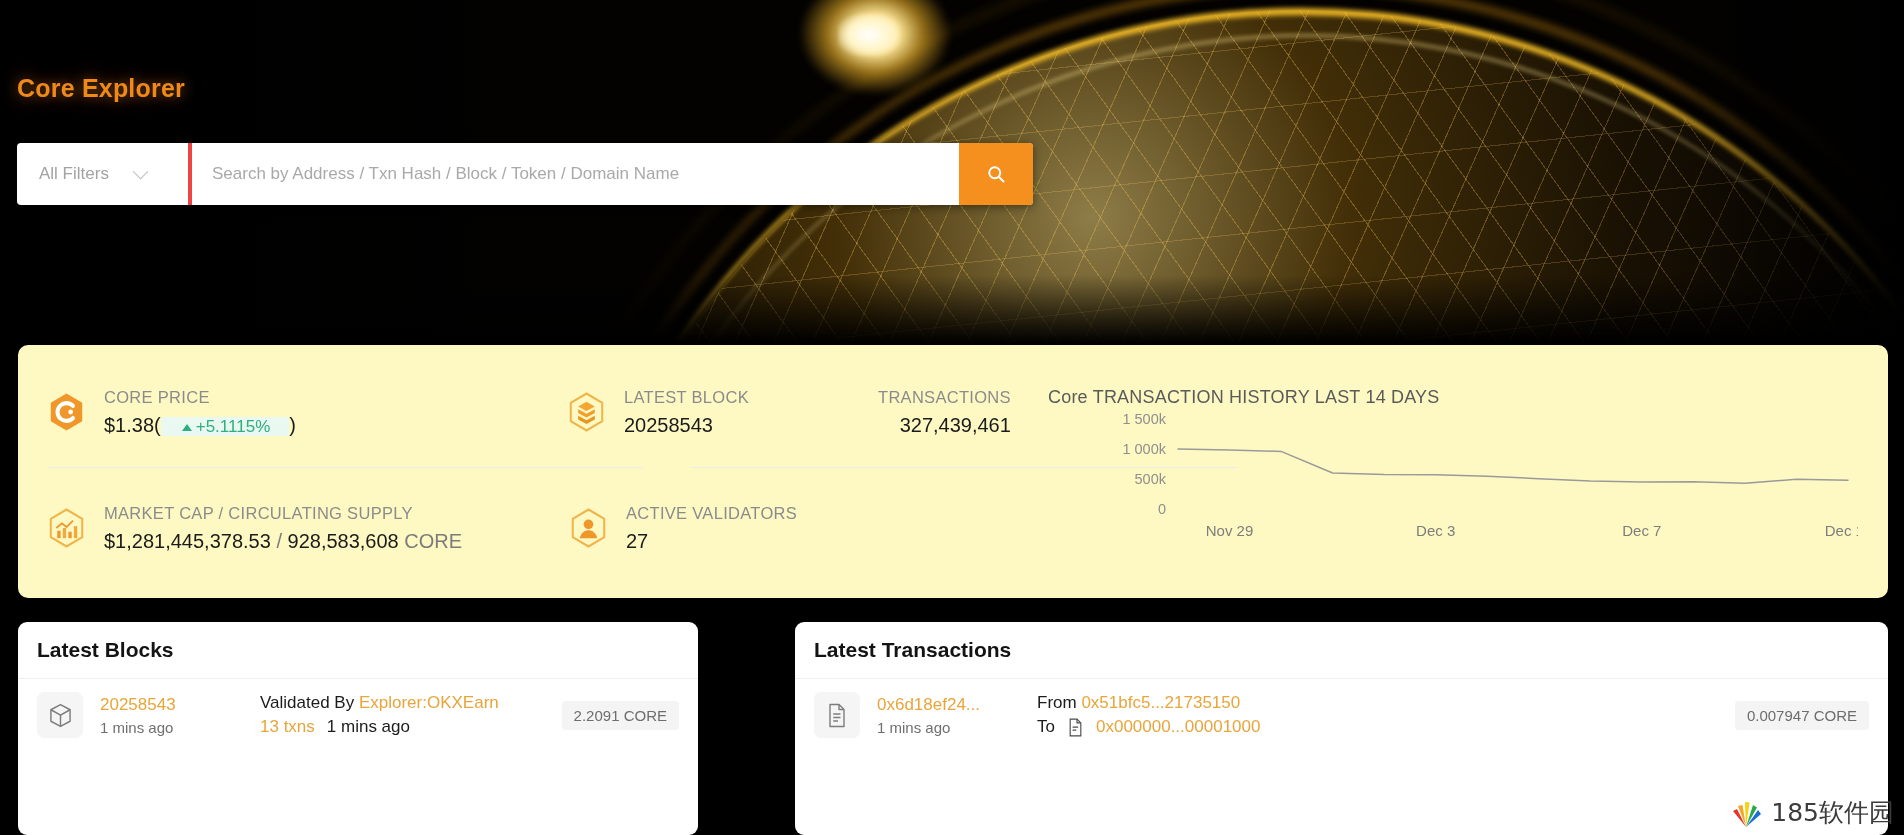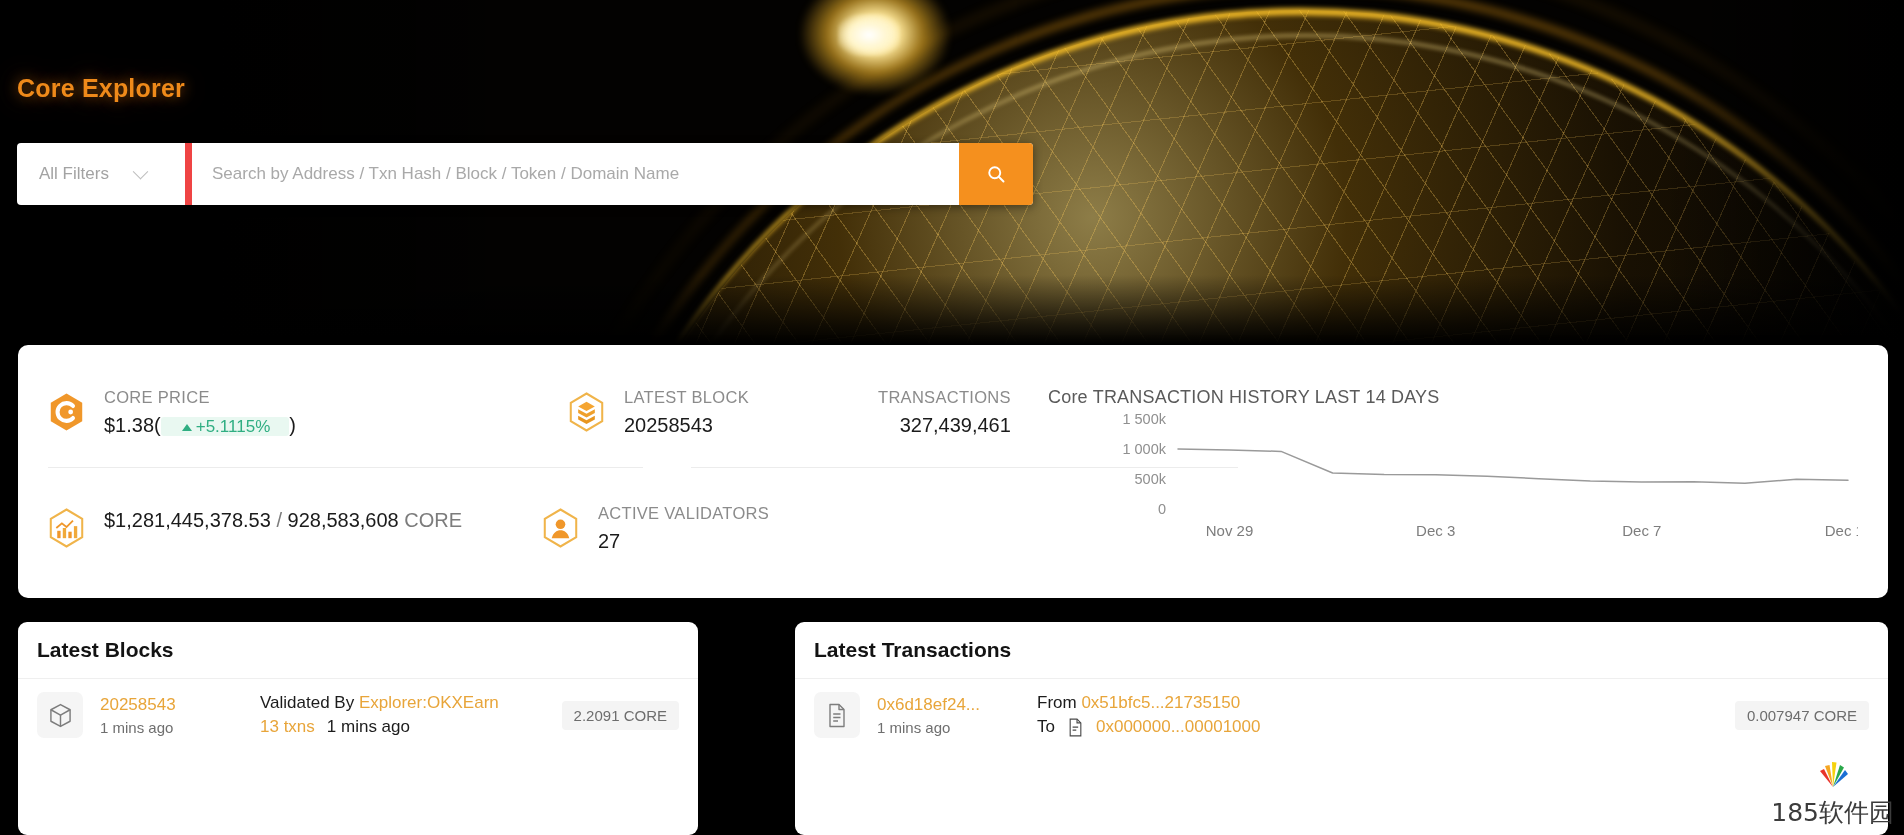--- a/index.html
+++ b/index.html
@@ -98,21 +98,21 @@
     position:absolute; left:17px; top:143px; z-index:6;
     display:flex; align-items:stretch;
     width:1016px; height:62px;
     background:#fff; border-radius:4px;
     box-shadow:0 2px 10px rgba(0,0,0,.45);
     overflow:hidden;
   }
   .filters {
     display:flex; align-items:center; gap:26px;
     padding:0 20px 0 22px; min-width:175px;
-    border-right:7px solid #ef4444;
+    border-right:4px solid #ef4444;
     cursor:pointer;
   }
   .filters-label { font-size:17px; color:#a3a3a3; }
   .chev {
     width:11px; height:11px; border-right:1.6px solid #bdbdbd; border-bottom:1.6px solid #bdbdbd;
     transform:rotate(45deg) translate(-2px,-2px);
   }
   .search-input {
     flex:1; border:0; outline:0; padding:0 20px;
     font-size:17px; color:#555;
@@ -122,21 +122,21 @@
   .search-input::placeholder { color:#a9a9a9; }
   .search-btn {
     width:74px; background:#f5901e; border:0; cursor:pointer;
     display:flex; align-items:center; justify-content:center;
   }
   .mag { width:20px; height:20px; display:block; }
 
   
   .stats-card {
     position:absolute; left:18px; top:345px; width:1870px; height:253px;
-    background:#ffffff; border-radius:10px; z-index:5;
+    background:#fef9c3; border-radius:10px; z-index:5;
     box-shadow:0 2px 14px rgba(0,0,0,.14);
   }
   .stat {
     position:absolute; display:flex; align-items:flex-start; gap:19px;
   }
   .stat-ico { width:37px; height:42px; flex:none; margin-top:4px; }
   .stat-label {
     font-size:16.5px; color:#8b8b8b; letter-spacing:.3px; white-space:nowrap;
     line-height:1.25;
   }
@@ -154,21 +154,21 @@
     border-left:5px solid transparent; border-right:5px solid transparent;
     border-bottom:7px solid #2fae82; margin:0 4px 1px 2px;
   }
   .paren { color:#1b1b1b; font-size:20px; }
   .divider { position:absolute; height:1px; background:#ececec; }
 
   
   .s-price     { left:30px;  top:42px; }
   .s-mcap      { left:30px;  top:158px; }
   .s-block     { left:550px; top:42px; }
-  .s-valid     { left:524px; top:158px; }
+  .s-valid     { left:552px; top:158px; }
   .s-txns      { position:absolute; left:860px; top:42px; text-align:right; }
   .d1 { left:30px;  top:122px; width:595px; }
   .d2 { left:673px; top:122px; width:547px; }
 
   
   .chart-wrap { position:absolute; left:1030px; top:42px; width:810px; height:180px; }
   .chart-title {
     font-size:18px; color:#5a5a5a; letter-spacing:.2px; white-space:nowrap;
   }
   .chart-svg { position:absolute; left:0; top:26px; }
@@ -202,21 +202,21 @@
   .l2 { font-size:17px; color:#1c1c1c; margin-top:4px; display:flex; align-items:center; gap:12px; }
   .amt {
     background:#f4f4f4; border-radius:4px; padding:6px 12px;
     font-size:15px; color:#6d6d6d; white-space:nowrap;
   }
   .doc-ico { width:17px; height:19px; flex:none; }
 
   
   .wm {
     position:absolute; right:10px; bottom:6px; z-index:40;
-    display:flex; align-items:center; gap:8px;flex-direction:column;
+    display:flex; align-items:center; gap:8px;
   }
   .wm-text { font-size:25px; color:#3c3c3c; font-family:"DejaVu Sans", sans-serif; }
 </style>
 </head>
 <body>
 
 <div class="hero">
   <div class="globe">
     <div class="hexmesh"></div>
   </div>
@@ -268,20 +268,21 @@
   <div class="stat s-mcap">
     <svg class="stat-ico" viewBox="0 0 40 44">
       <polygon points="20,2 37,12 37,32 20,42 3,32 3,12" fill="none" stroke="#f0b44a" stroke-width="2.2"></polygon>
       <polyline points="9,22 15,17 20,21 27,14" stroke="#f0972a" stroke-width="2" fill="none"></polyline>
       <rect x="10" y="25" width="3.6" height="8" fill="#f0972a"></rect>
       <rect x="16" y="22" width="3.6" height="11" fill="#f0a93a"></rect>
       <rect x="22" y="26" width="3.6" height="7" fill="#f0972a"></rect>
       <rect x="28" y="20" width="3.6" height="13" fill="#f0a93a"></rect>
     </svg>
     <div>
+      <div class="stat-label">MARKET CAP / CIRCULATING SUPPLY</div>
       <div class="stat-value">
         <span>$1,281,445,378.53</span>
         <span class="muted">/</span>
         <span>928,583,608</span>
         <span class="muted">CORE</span>
       </div>
     </div>
   </div>
 
   <div class="stat s-block">

